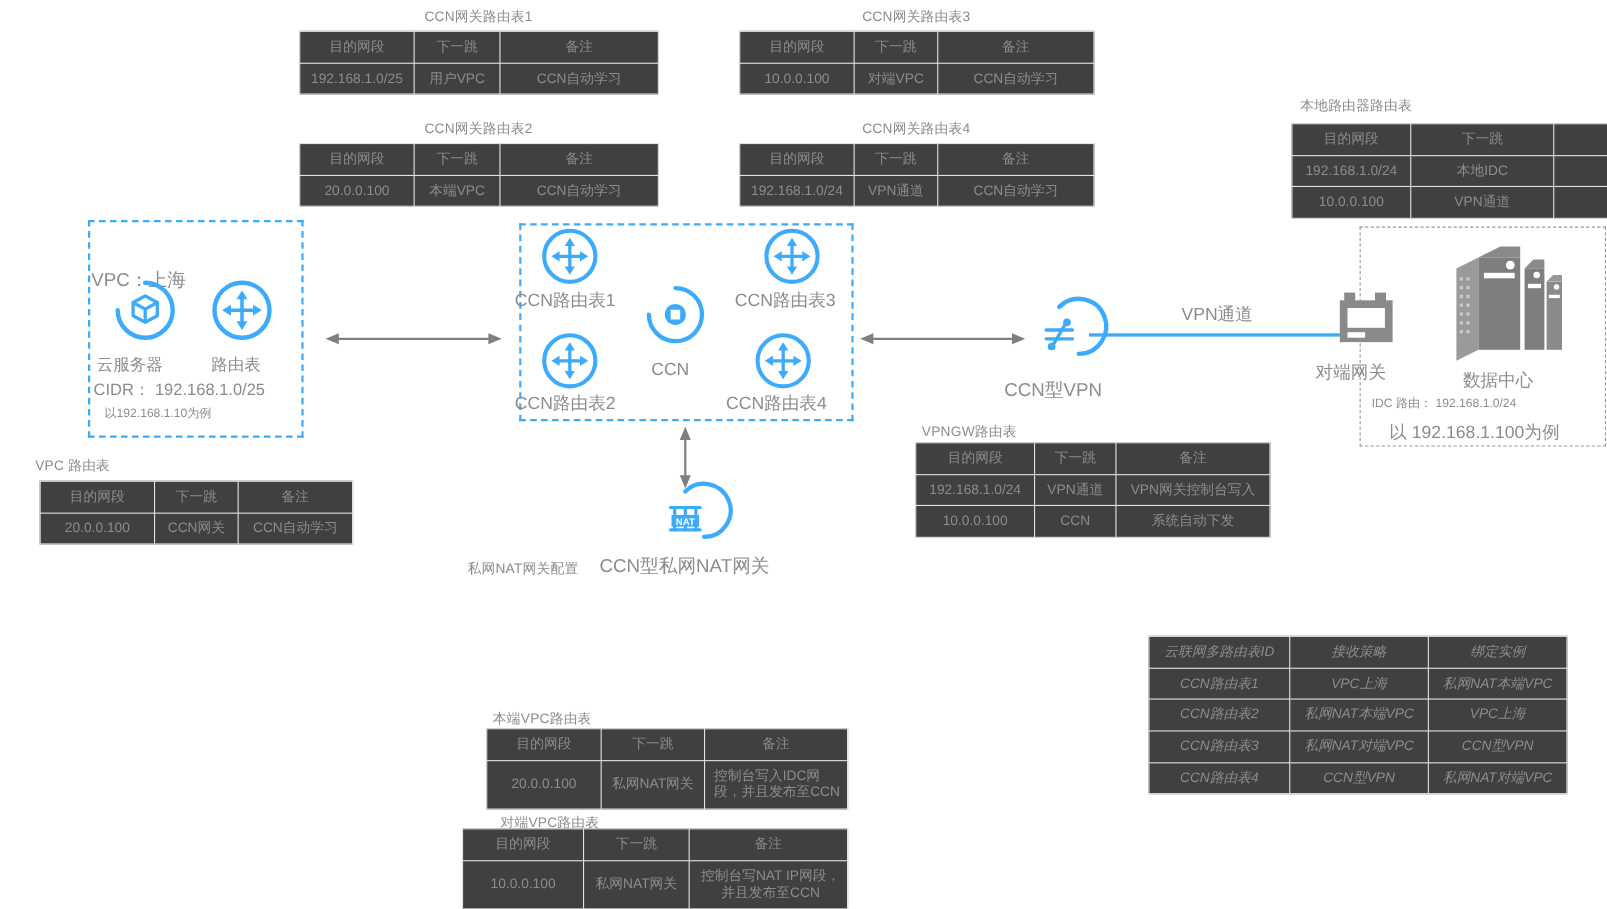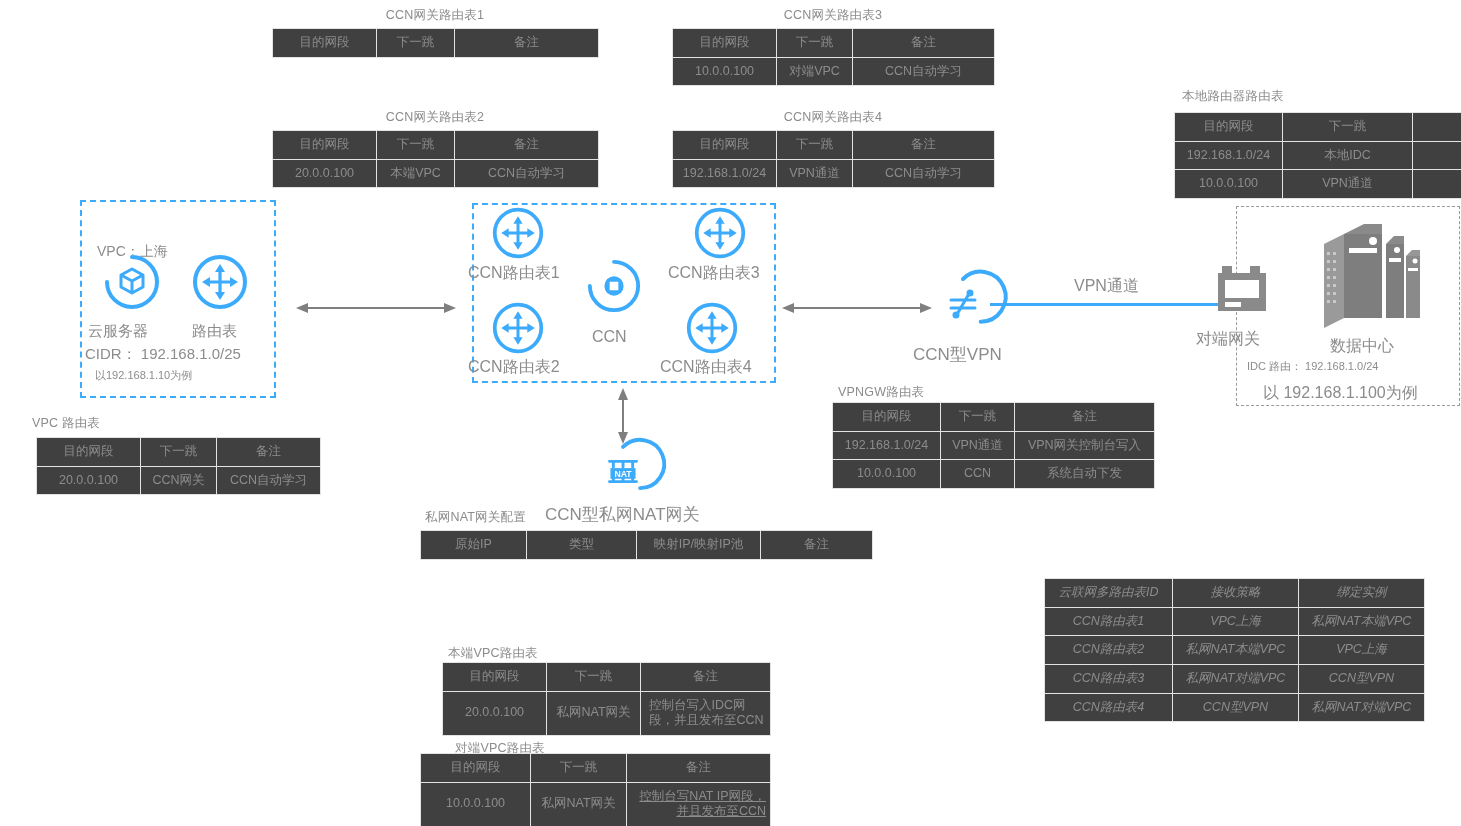--- a/index.html
+++ b/index.html
@@ -89,20 +89,25 @@
       <col style="width:104px">
       <col style="width:78px">
       <col style="width:144px">
     </colgroup>
   <tbody>
       <tr>
     <th>目的网段</th>
     <th>下一跳</th>
     <th>备注</th>
   </tr>
+  <tr>
+    <td>192.168.1.0/25</td>
+    <td>用户VPC</td>
+    <td>CCN自动学习</td>
+  </tr>
 </tbody>
   </table>
 
 <div class="tbl-cap" style="left:272px; top:109px; width:326px; text-align:center;">CCN网关路由表2</div>
 <table class="rt" style="left:272px; top:130px; width:326px;">
   <colgroup>
       <col style="width:104px">
       <col style="width:78px">
       <col style="width:144px">
     </colgroup>
@@ -183,21 +188,21 @@
   <tr>
     <td>10.0.0.100</td>
     <td>VPN通道</td>
     <td></td>
   </tr>
 </tbody>
   </table>
 
 <div class="box-vpc" style="left:80px; top:200px; width:196px; height:198px;"></div>
 
-<div class="lbl" style="left:97px; top:243px; font-size:14px;">VPC：上海</div>
+<div class="lbl" style="left:83px; top:243px; font-size:17px;">VPC：上海</div>
 
 <div class="abs" style="left:103px; top:253px;">
   <svg width="58" height="58" viewBox="0 0 58 58">
     <path d="M29 4 A25 25 0 1 1 29 54 A25 25 0 0 1 4 29" fill="none" stroke="#3cabfb" stroke-width="4" stroke-linecap="round"></path>
     <path d="M29 16 L40 22 L40 34 L29 40 L18 34 L18 22 Z" fill="none" stroke="#3cabfb" stroke-width="3" stroke-linejoin="round"></path>
     <path d="M18 22 L29 28 L40 22 M29 28 L29 40" fill="none" stroke="#3cabfb" stroke-width="3" stroke-linejoin="round"></path>
   </svg>
 </div>
 
 <div class="abs" style="left:191px; top:253px;">
@@ -403,26 +408,20 @@
 <div class="tbl-cap" style="left:425px; top:509px;">私网NAT网关配置</div>
 <div class="lbl" style="left:545px; top:503px; font-size:17px;">CCN型私网NAT网关</div>
 <table class="rt" style="left:420px; top:530px; width:452px;">
   <colgroup>
       <col style="width:106px">
       <col style="width:110px">
       <col style="width:124px">
       <col style="width:112px">
     </colgroup>
   <tbody>
-      <tr>
-    <th>原始IP</th>
-    <th>类型</th>
-    <th>映射IP/映射IP池</th>
-    <th>备注</th>
-  </tr>
 </tbody>
   </table>
 
 <div class="tbl-cap" style="left:448px; top:645px;">本端VPC路由表</div>
 <table class="rt" style="left:442px; top:662px; width:328px;">
   <colgroup>
       <col style="width:104px">
       <col style="width:94px">
       <col style="width:130px">
     </colgroup>
@@ -449,21 +448,21 @@
     </colgroup>
   <tbody>
       <tr>
     <th>目的网段</th>
     <th>下一跳</th>
     <th>备注</th>
   </tr>
   <tr>
     <td>10.0.0.100</td>
     <td>私网NAT网关</td>
-    <td class="wrap" style="text-align:right; padding-left:8px;text-decoration:underline;">控制台写NAT IP网段，并且发布至CCN</td>
+    <td class="wrap" style="text-align:center; padding-left:8px;">控制台写NAT IP网段，并且发布至CCN</td>
   </tr>
 </tbody>
   </table>
 
 <table class="rt" style="left:1044px; top:578px; width:380px;font-style:italic;">
   <colgroup>
       <col style="width:128px">
       <col style="width:126px">
       <col style="width:126px">
     </colgroup>

